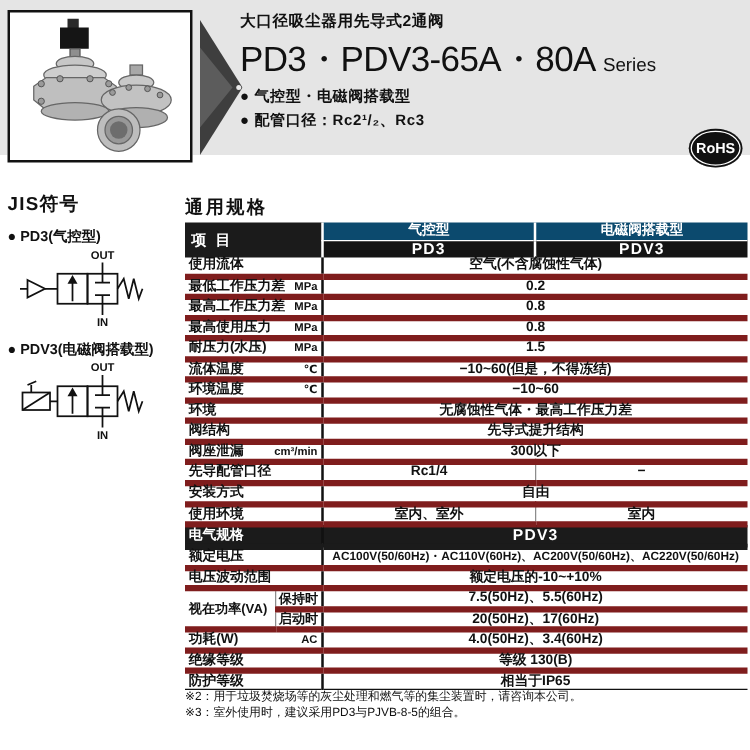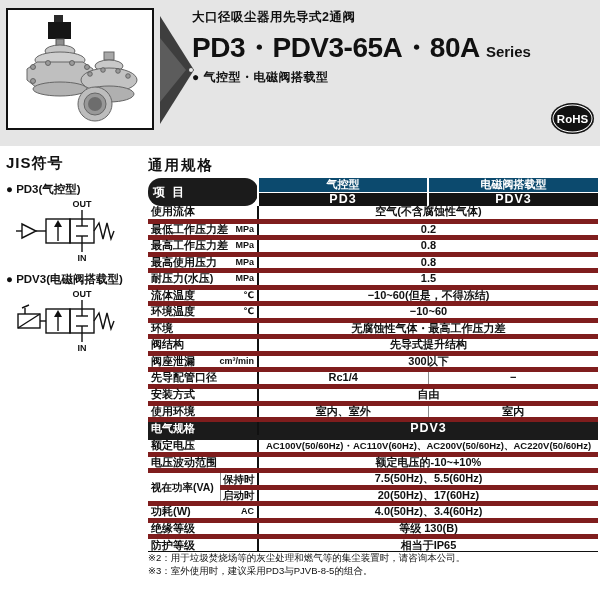--- a/index.html
+++ b/index.html
@@ -1,46 +1,46 @@
 <!DOCTYPE html>
 <html><head>
 <meta charset="utf-8">
 <style>
   * { margin:0; padding:0; box-sizing:border-box; }
   html,body { width:600px; height:600px; }
   body { font-family:"Liberation Sans","DejaVu Sans",sans-serif; background:#fff; color:#111; position:relative; overflow:hidden; }
 
   
-  .band { position:absolute; left:0; top:0; width:600px; height:146px; background:#e5e5e5; }
+  .band { position:absolute; left:0; top:0; width:600px; height:124px; background:#e5e5e5; }
   .photo-frame { position:absolute; left:6px; top:8px; width:148px; height:122px; background:#fff; border:2px solid #111; }
   .arrow-wrap { position:absolute; left:160px; top:16px; width:34px; height:108px; }
 
   .title-block { position:absolute; left:192px; top:10px; width:350px; }
   .sub-line { font-size:12.5px; font-weight:bold; line-height:15px; letter-spacing:.5px; }
-  .big-title { margin-top:4px; font-size:28px; font-weight:bold; letter-spacing:-.5px; white-space:nowrap; }
+  .big-title { margin-top:4px; font-size:28px; font-weight:normal; letter-spacing:-.5px; white-space:nowrap; }
   .big-title .series { font-size:15px; letter-spacing:0; }
   .bullet-line { font-size:12px; font-weight:bold; line-height:17px; margin-top:2px; letter-spacing:.5px; }
   .rohs { position:absolute; left:551px; top:103px; width:43px; height:31px; background:#111; color:#fff;
           border-radius:50%; display:flex; align-items:center; justify-content:center;
           font-size:11.5px; font-weight:bold; box-shadow:inset 0 0 0 1.5px #111, inset 0 0 0 2.5px #fff; }
 
   
   .sidebar { position:absolute; left:6px; top:154px; width:138px; }
   .jis-heading { font-size:15px; font-weight:bold; letter-spacing:1px; }
   .sym-label { font-size:11.5px; font-weight:bold; margin-top:9px; white-space:nowrap; }
   .sym-svg { display:block; margin-top:2px; }
   svg text { font-family:"Liberation Sans","DejaVu Sans",sans-serif; }
 
   
   .spec-heading { position:absolute; left:148px; top:156px; font-size:14.5px; font-weight:bold; letter-spacing:2px; }
   .spec-wrap { position:absolute; left:148px; top:178px; width:450px; }
   table { border-collapse:collapse; table-layout:fixed; width:450px; font-size:11px; }
   td { height:15px; padding:0 3px; line-height:1.05; vertical-align:middle; border-bottom:5px solid #7f1d1d; white-space:nowrap; }
   .hd { height:14px; background:#0c4a6e; color:#fff; text-align:center; font-weight:bold; border-bottom:1px solid #fff; }
-  .hd-item { background:#1b1b1b; text-align:left; padding-left:5px; border-right:2px solid #fff; border-bottom:none; font-size:12px; letter-spacing:2px;border-radius:13px; }
+  .hd-item { background:#1b1b1b; text-align:left; padding-left:5px; border-right:2px solid #fff; border-bottom:none; font-size:12px; letter-spacing:2px; }
   .hd-model { background:#141414; font-size:12.5px; border-bottom:none; letter-spacing:1px; }
   .hd-sep { border-left:2px solid #fff; }
   .lbl { font-weight:bold; border-right:2px solid #111; }
   .lbl-in { display:flex; justify-content:space-between; align-items:center; }
   .unit { font-size:9px; font-weight:bold; }
   .has-sub { border-right:1px solid #8c8c8c; font-size:10.5px; }
   .sub { font-weight:bold; text-align:center; padding:0 1px; border-right:2px solid #111; font-size:10.5px; }
   .val { text-align:center; font-weight:bold; }
   .val + .val { border-left:1px solid #8c8c8c; }
   .small { font-size:9.5px;margin-top:20px; }
@@ -93,20 +93,21 @@
       <polygon points="0,0 34,54 0,108" fill="#3e3e3e"></polygon>
       <polygon points="0,22 26,54 0,86" fill="#5c5c5c"></polygon>
       <circle cx="31" cy="54" r="2" fill="#e9e9e9"></circle>
     </svg>
   </div>
 
   <div class="title-block">
     <div class="sub-line">大口径吸尘器用先导式2通阀</div>
     <div class="big-title"><span>PD3・PDV3-65A・80A</span> <span class="series">Series</span></div>
     <div class="bullet-line">● 气控型・电磁阀搭载型</div>
+    <div class="bullet-line">● 配管口径：Rc2¹/₂、Rc3</div>
   </div>
 
   <div class="rohs">RoHS</div>
 </div>
 
 <div class="sidebar">
   <div class="jis-heading">JIS符号</div>
 
   <div class="sym-label">● PD3(气控型)</div>
   <svg class="sym-svg" width="132" height="64" viewBox="0 0 132 64">

